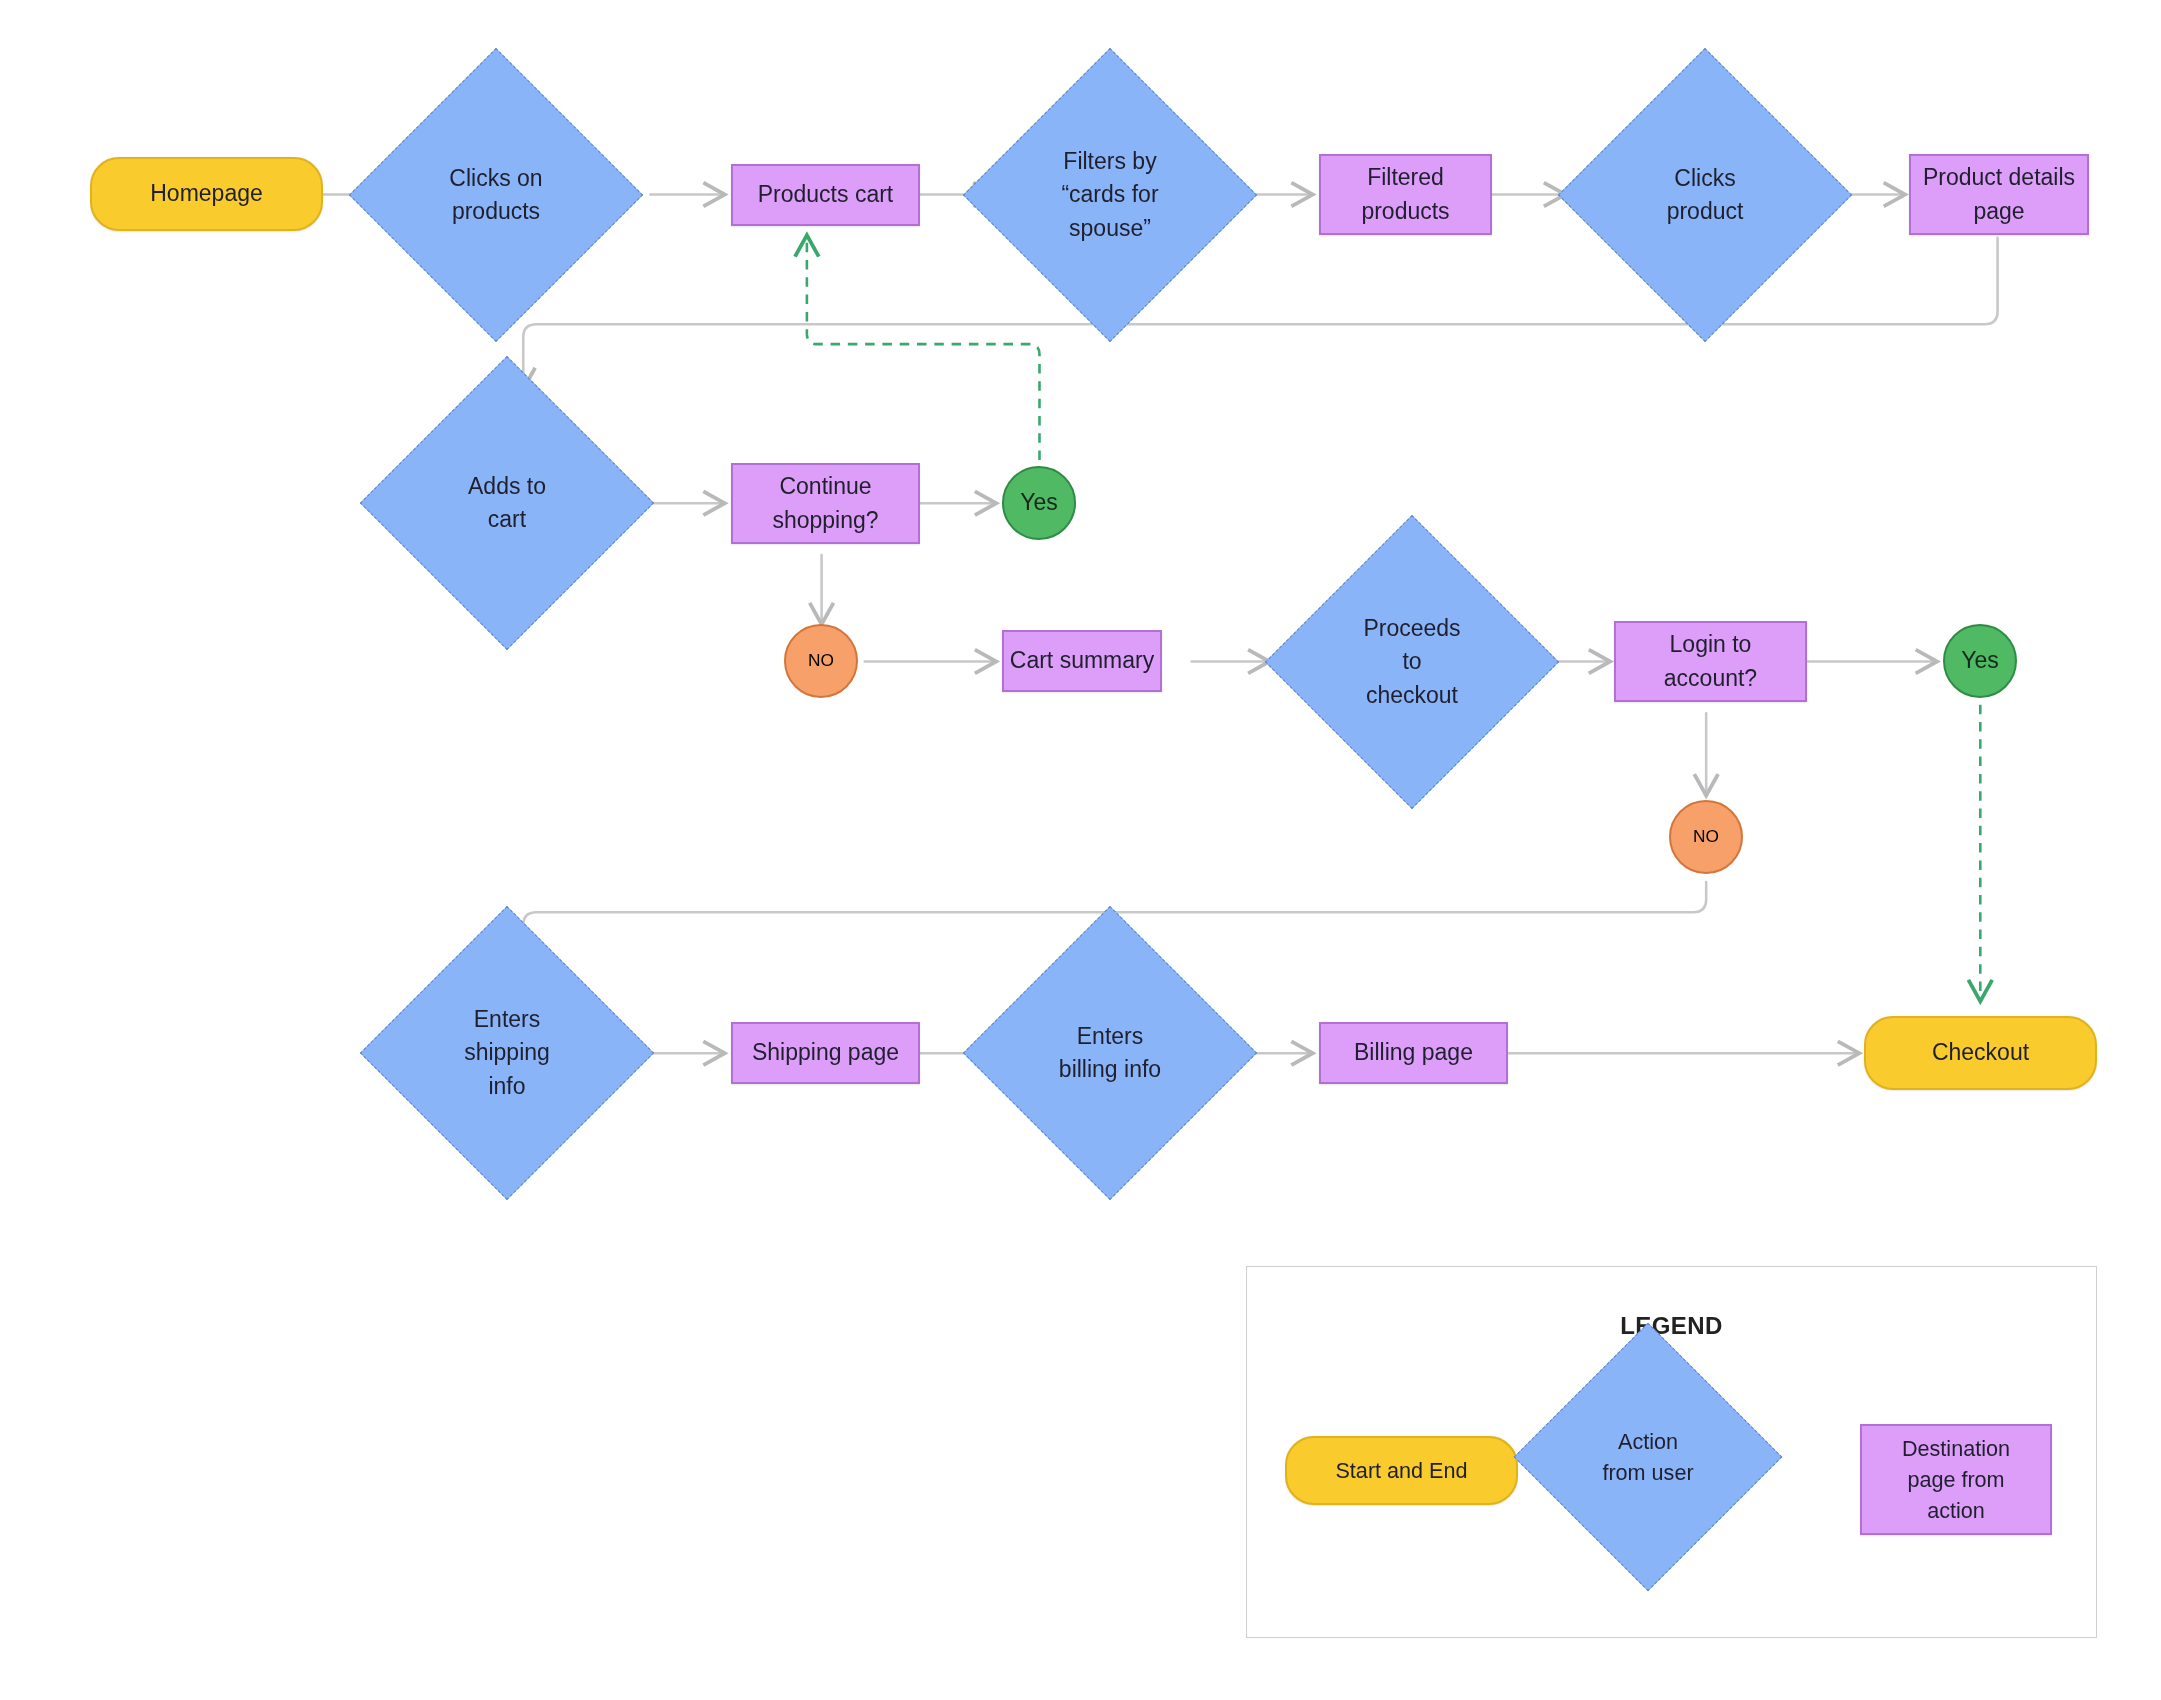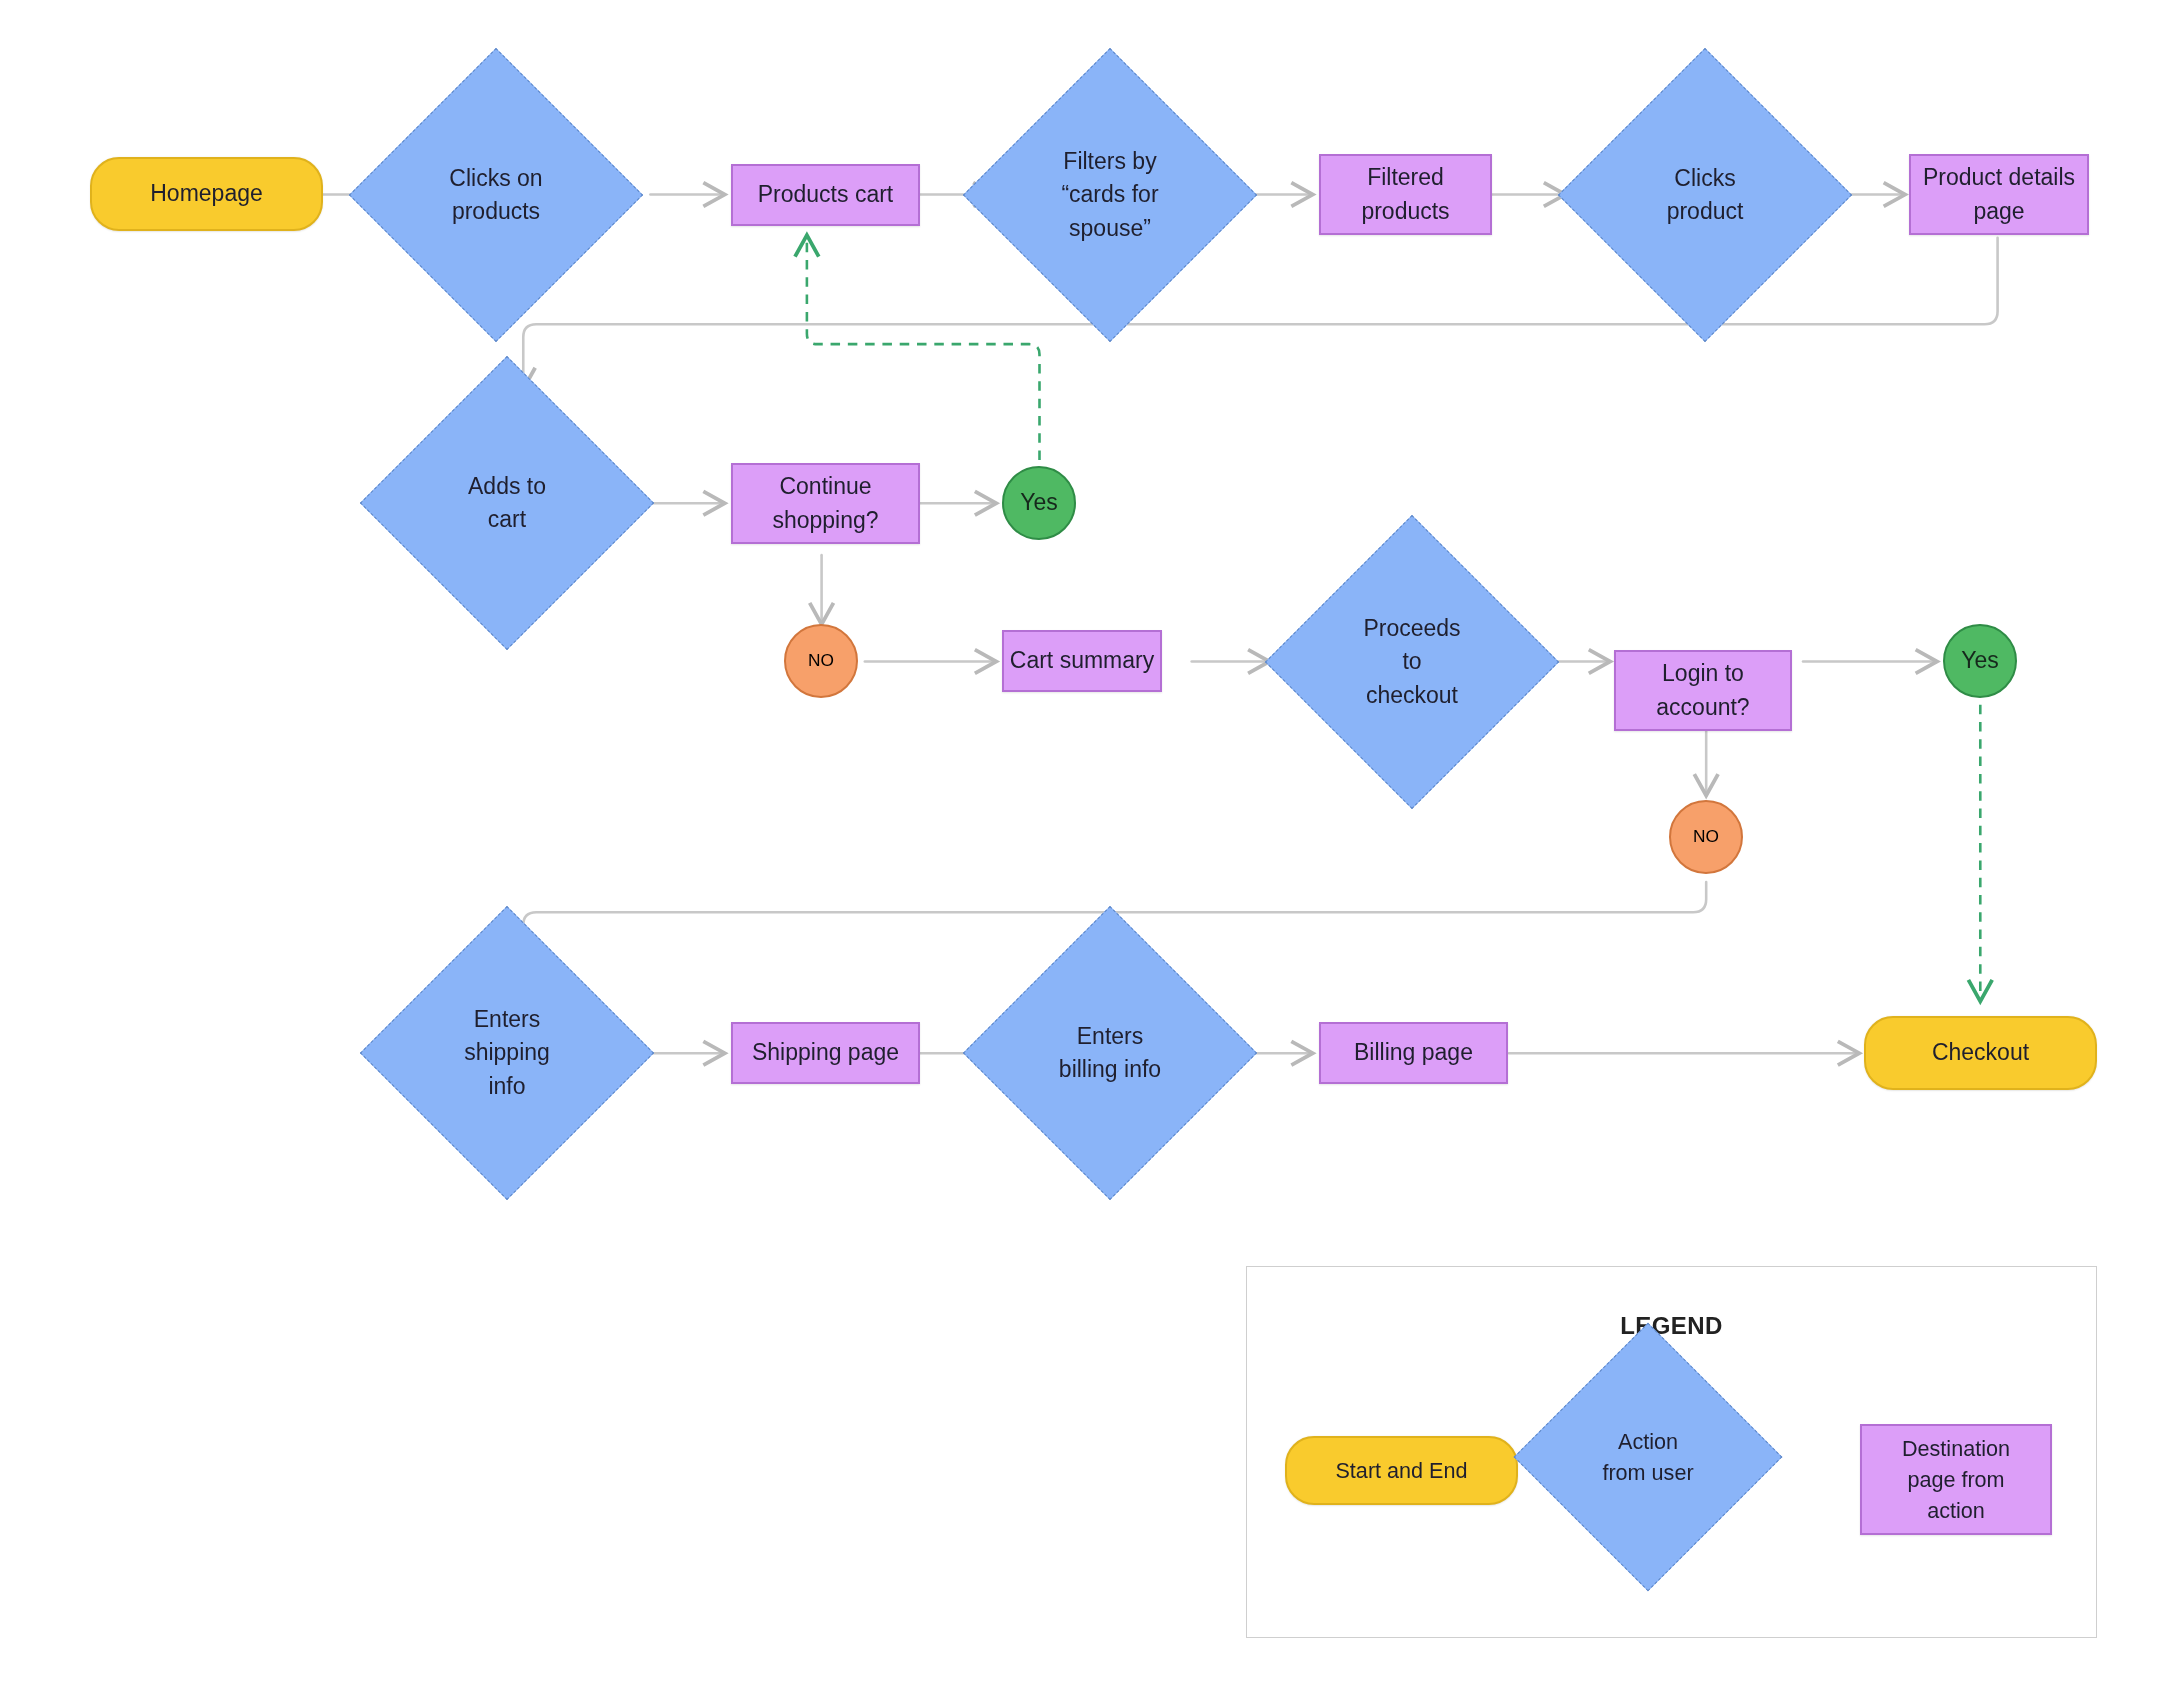--- a/index.html
+++ b/index.html
@@ -226,21 +226,21 @@
     <span>Cart summary</span>
   </div>
 
   <div class="node n-action" style="left:1308px; top:558px; width:208px; height:208px;">
     <span class="diamond-shape"></span>
     <span class="diamond-label" style="white-space:pre-line;">Proceeds
 to
 checkout</span>
   </div>
 
-  <div class="node n-page" style="left:1614px; top:650px; width:178px; height:81px;">
+  <div class="node n-page" style="left:1614px; top:621px; width:193px; height:81px;">
     <span style="white-space:pre-line;">Login to
 account?</span>
   </div>
 
   <div class="node n-yes" style="left:1943px; top:624px; width:74px; height:74px;">
     <span>Yes</span>
   </div>
 
   <div class="node n-no" style="left:1669px; top:800px; width:74px; height:74px;">
     <span>NO</span>

